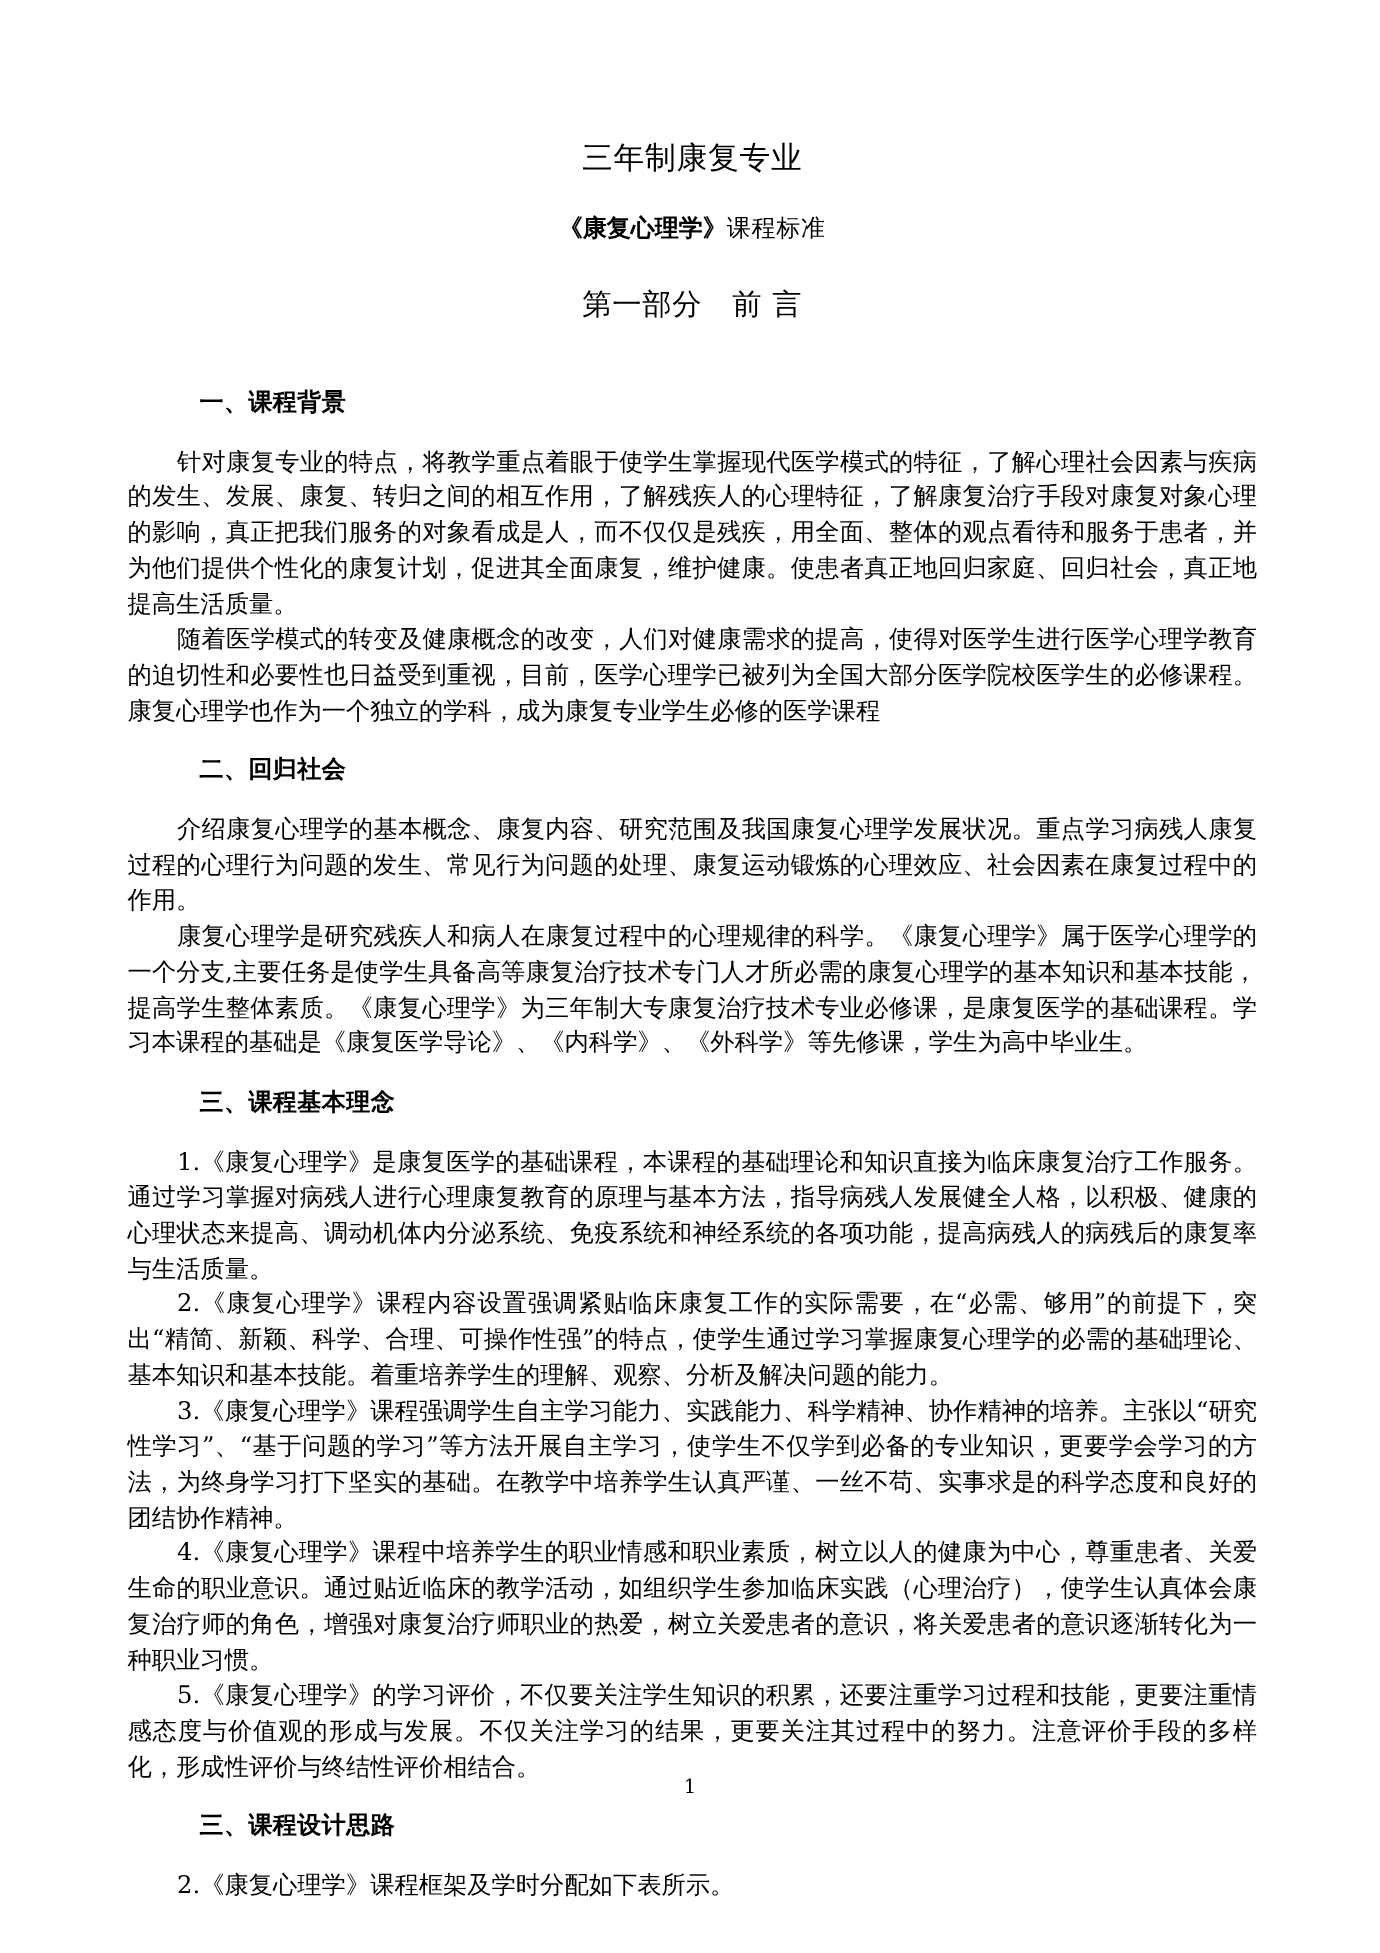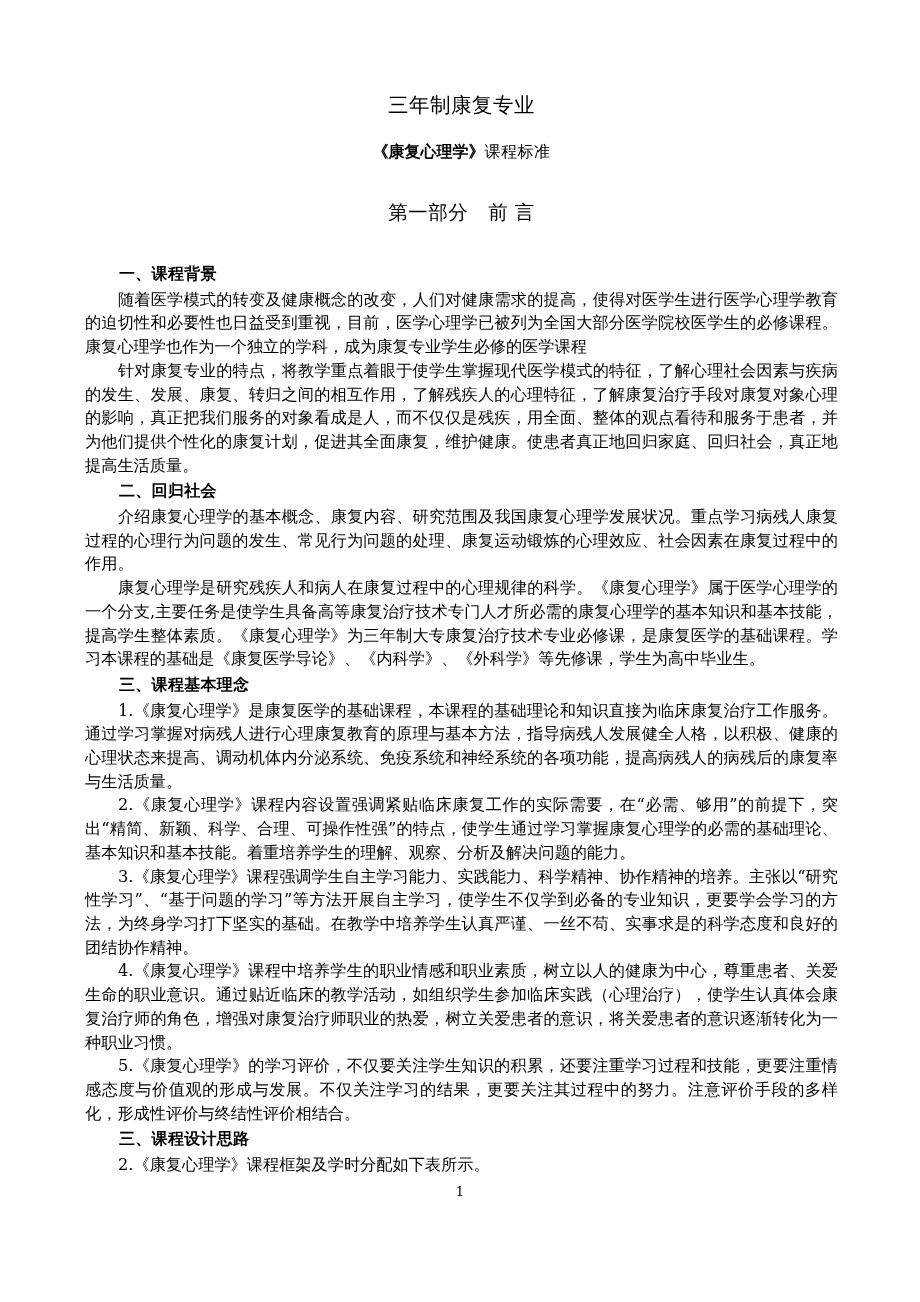--- a/index.html
+++ b/index.html
@@ -55,34 +55,34 @@
     letter-spacing: 0px;
   }
   .doc-title-2 .tail {
     font-weight: normal;
     letter-spacing: 0.5px;
   }
   .doc-title-3 {
     text-align: center;
     font-size: 19.5px;
     line-height: 1.0;
-    margin: 14px;
+    margin: 4px;
     padding-top: 29px;
     font-weight: normal;
     letter-spacing: 0.5px;
   }
 
   
   .body-wrap {
     padding-top: 24px;
   }
   h2.sec {
     font-size: 16px;
     font-weight: bold;
-    margin: 2px;
+    margin: 16px;
     line-height: 23.7px;
     text-indent: 32px;
     letter-spacing: 0.3px;
   }
   p.para {
     font-size: 16.2px;
     margin: 0;
     line-height: 23.7px;
     text-indent: 33px;
     text-align: justify;
@@ -111,22 +111,22 @@
 
     <div class="doc-title-2">
       <span class="bk">《康复心理学》</span><span class="tail">课程标准</span>
     </div>
 
     <div class="doc-title-3">第一部分　前 言</div>
 
     <div class="body-wrap">
 
       <h2 class="sec">一、课程背景</h2>
+      <p class="para">针对康复专业的特点，将教学重点着眼于使学生掌握现代医学模式的特征，了解心理社会因素与疾病的发生、发展、康复、转归之间的相互作用，了解残疾人的心理特征，了解康复治疗手段对康复对象心理的影响，真正把我们服务的对象看成是人，而不仅仅是残疾，用全面、整体的观点看待和服务于患者，并为他们提供个性化的康复计划，促进其全面康复，维护健康。使患者真正地回归家庭、回归社会，真正地提高生活质量。</p>
       <p class="para">随着医学模式的转变及健康概念的改变，人们对健康需求的提高，使得对医学生进行医学心理学教育的迫切性和必要性也日益受到重视，目前，医学心理学已被列为全国大部分医学院校医学生的必修课程。康复心理学也作为一个独立的学科，成为康复专业学生必修的医学课程</p>
-      <p class="para">针对康复专业的特点，将教学重点着眼于使学生掌握现代医学模式的特征，了解心理社会因素与疾病的发生、发展、康复、转归之间的相互作用，了解残疾人的心理特征，了解康复治疗手段对康复对象心理的影响，真正把我们服务的对象看成是人，而不仅仅是残疾，用全面、整体的观点看待和服务于患者，并为他们提供个性化的康复计划，促进其全面康复，维护健康。使患者真正地回归家庭、回归社会，真正地提高生活质量。</p>
 
       <h2 class="sec">二、回归社会</h2>
       <p class="para">介绍康复心理学的基本概念、康复内容、研究范围及我国康复心理学发展状况。重点学习病残人康复过程的心理行为问题的发生、常见行为问题的处理、康复运动锻炼的心理效应、社会因素在康复过程中的作用。</p>
       <p class="para">康复心理学是研究残疾人和病人在康复过程中的心理规律的科学。《康复心理学》属于医学心理学的一个分支,主要任务是使学生具备高等康复治疗技术专门人才所必需的康复心理学的基本知识和基本技能，提高学生整体素质。《康复心理学》为三年制大专康复治疗技术专业必修课，是康复医学的基础课程。学习本课程的基础是《康复医学导论》、《内科学》、《外科学》等先修课，学生为高中毕业生。</p>
 
       <h2 class="sec">三、课程基本理念</h2>
       <p class="para">1.《康复心理学》是康复医学的基础课程，本课程的基础理论和知识直接为临床康复治疗工作服务。通过学习掌握对病残人进行心理康复教育的原理与基本方法，指导病残人发展健全人格，以积极、健康的心理状态来提高、调动机体内分泌系统、免疫系统和神经系统的各项功能，提高病残人的病残后的康复率与生活质量。</p>
       <p class="para">2.《康复心理学》课程内容设置强调紧贴临床康复工作的实际需要，在“必需、够用”的前提下，突出“精简、新颖、科学、合理、可操作性强”的特点，使学生通过学习掌握康复心理学的必需的基础理论、基本知识和基本技能。着重培养学生的理解、观察、分析及解决问题的能力。</p>
       <p class="para">3.《康复心理学》课程强调学生自主学习能力、实践能力、科学精神、协作精神的培养。主张以“研究性学习”、“基于问题的学习”等方法开展自主学习，使学生不仅学到必备的专业知识，更要学会学习的方法，为终身学习打下坚实的基础。在教学中培养学生认真严谨、一丝不苟、实事求是的科学态度和良好的团结协作精神。</p>
       <p class="para">4.《康复心理学》课程中培养学生的职业情感和职业素质，树立以人的健康为中心，尊重患者、关爱生命的职业意识。通过贴近临床的教学活动，如组织学生参加临床实践（心理治疗），使学生认真体会康复治疗师的角色，增强对康复治疗师职业的热爱，树立关爱患者的意识，将关爱患者的意识逐渐转化为一种职业习惯。</p>

